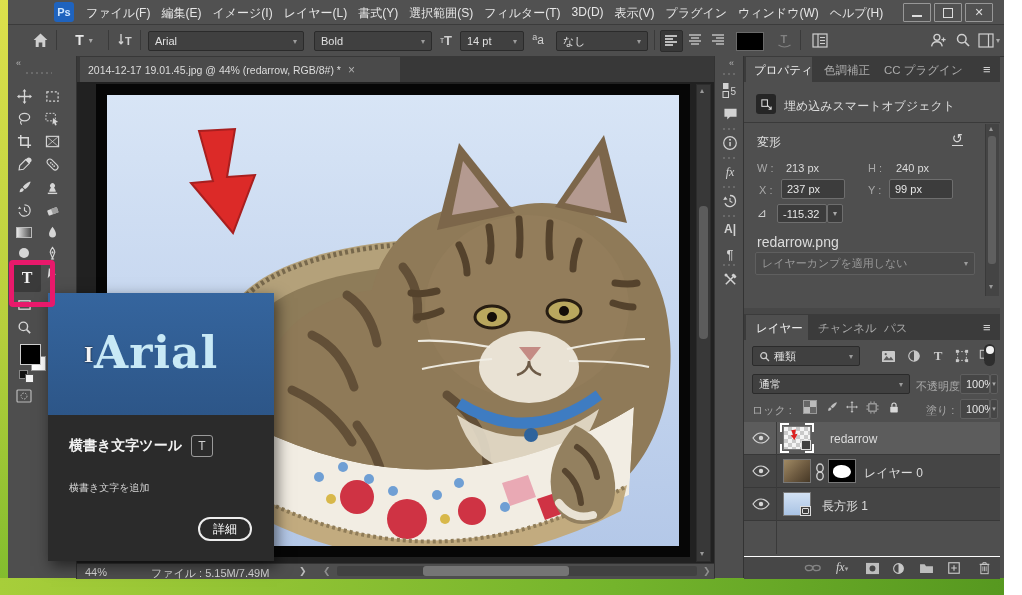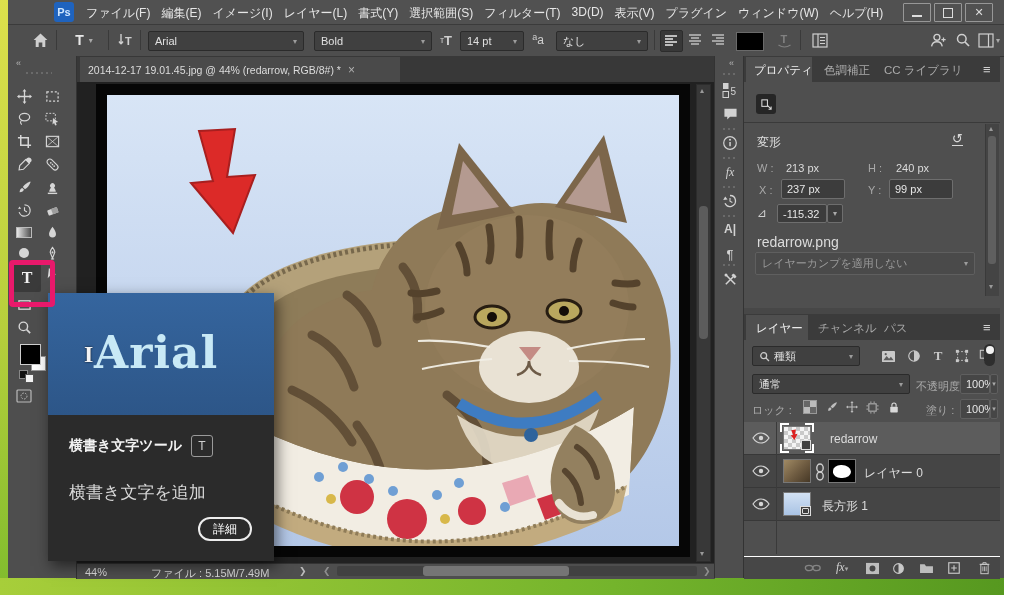--- a/index.html
+++ b/index.html
@@ -447,30 +447,31 @@
         </svg>
     </div>
   </div>
 
   <div class="i" style="left:744px;top:56px;width:256px;height:522px;background:#474747"></div>
 
   <div class="i" style="left:744px;top:56px;width:256px;height:26px;background:#3b3b3b"></div>
   <div class="i" style="left:746px;top:57px;width:66px;height:25px;background:#4f4f4f"></div>
   <span class="ptab" style="left:754px;color:#f0f0f0">プロパティ</span>
   <span class="ptab" style="left:824px;color:#ababab">色調補正</span>
-  <span class="ptab" style="left:884px;color:#ababab">CC ライブラリ</span>
+  <span class="ptab" style="left:884px;color:#ababab">CC プラグイン</span>
   <span class="i" style="left:983px;top:62px;color:#cfcfcf;font-size:13px">≡</span>
 
   <div class="i" style="left:744px;top:82px;width:256px;height:226px;background:#4f4f4f">
     <div class="icbtn i" style="left:12px;top:12px;width:20px;height:20px;background:#262626;border-radius:3px">
       <svg width="13" height="13" viewBox="0 0 14 14">
           <rect x="2" y="2" width="6" height="7" fill="none" stroke="#ddd" stroke-width="1.1"></rect>
           <path d="M8 8l4 4M12 9.2V12H9.2" stroke="#ddd" stroke-width="1.1" fill="none"></path>
         </svg>
     </div>
+    <span class="i txt" style="left:40px;top:16px;font-size:12px">埋め込みスマートオブジェクト</span>
     <div class="i" style="left:0;top:40px;width:256px;height:1px;background:#3a3a3a"></div>
 
     <span class="i txt" style="left:13px;top:52px;font-size:12px">変形</span>
     <span class="i" style="left:208px;top:50px;color:#d8d8d8;font-size:13px;border-bottom:1.5px solid #d8d8d8;line-height:13px">↺</span>
 
     <span class="i txt dim" style="left:13px;top:80px">W :</span>
     <span class="i txt" style="left:42px;top:80px">213 px</span>
     <span class="i txt dim" style="left:124px;top:80px">H :</span>
     <span class="i txt" style="left:152px;top:80px">240 px</span>
 
@@ -684,19 +685,19 @@
     </div>
   </div>
 
   <div class="i" style="left:48px;top:293px;width:226px;height:268px;background:#2b2b2b;box-shadow:3px 5px 14px rgba(0,0,0,.55);z-index:40">
     <div class="i" style="left:0;top:0;width:226px;height:122px;background:linear-gradient(#35659e,#2d5688);overflow:hidden">
       <span style="position:absolute;left:36px;top:48px;width:14px;height:28px;color:#f4f4f4;font-family:'Liberation Serif','DejaVu Serif',serif;font-size:24px;font-weight:bold;text-shadow:0 0 2px #000">Ι</span>
       <span style="position:absolute;left:46px;top:34px;font-family:'DejaVu Serif','Liberation Serif',serif;font-weight:bold;font-size:44px;color:#c8e9f6;letter-spacing:1px">Arial</span>
     </div>
     <span class="i" style="left:21px;top:144px;color:#f2f2f2;font-size:14px;font-weight:bold">横書き文字ツール</span>
     <span class="i" style="left:143px;top:142px;width:20px;height:20px;border:1.5px solid #9a9a9a;border-radius:3px;color:#cfcfcf;font-size:12px;display:flex;align-items:center;justify-content:center">T</span>
-    <span class="i" style="left:21px;top:188px;color:#d8d8d8;font-size:17px">横書き文字を追加</span>
+    <span class="i" style="left:21px;top:188px;color:#d8d8d8;font-size:10px">横書き文字を追加</span>
     <div class="i" style="left:150px;top:224px;width:54px;height:24px;border:2px solid #ededed;border-radius:13px;color:#fff;font-size:12px;display:flex;align-items:center;justify-content:center;box-sizing:border-box">詳細</div>
   </div>
 
   <div class="i" style="left:9px;top:260px;width:36px;height:37px;border:5px solid #e8196b;border-radius:4px;z-index:60"></div>
 
 </div>
 
 </body></html>

